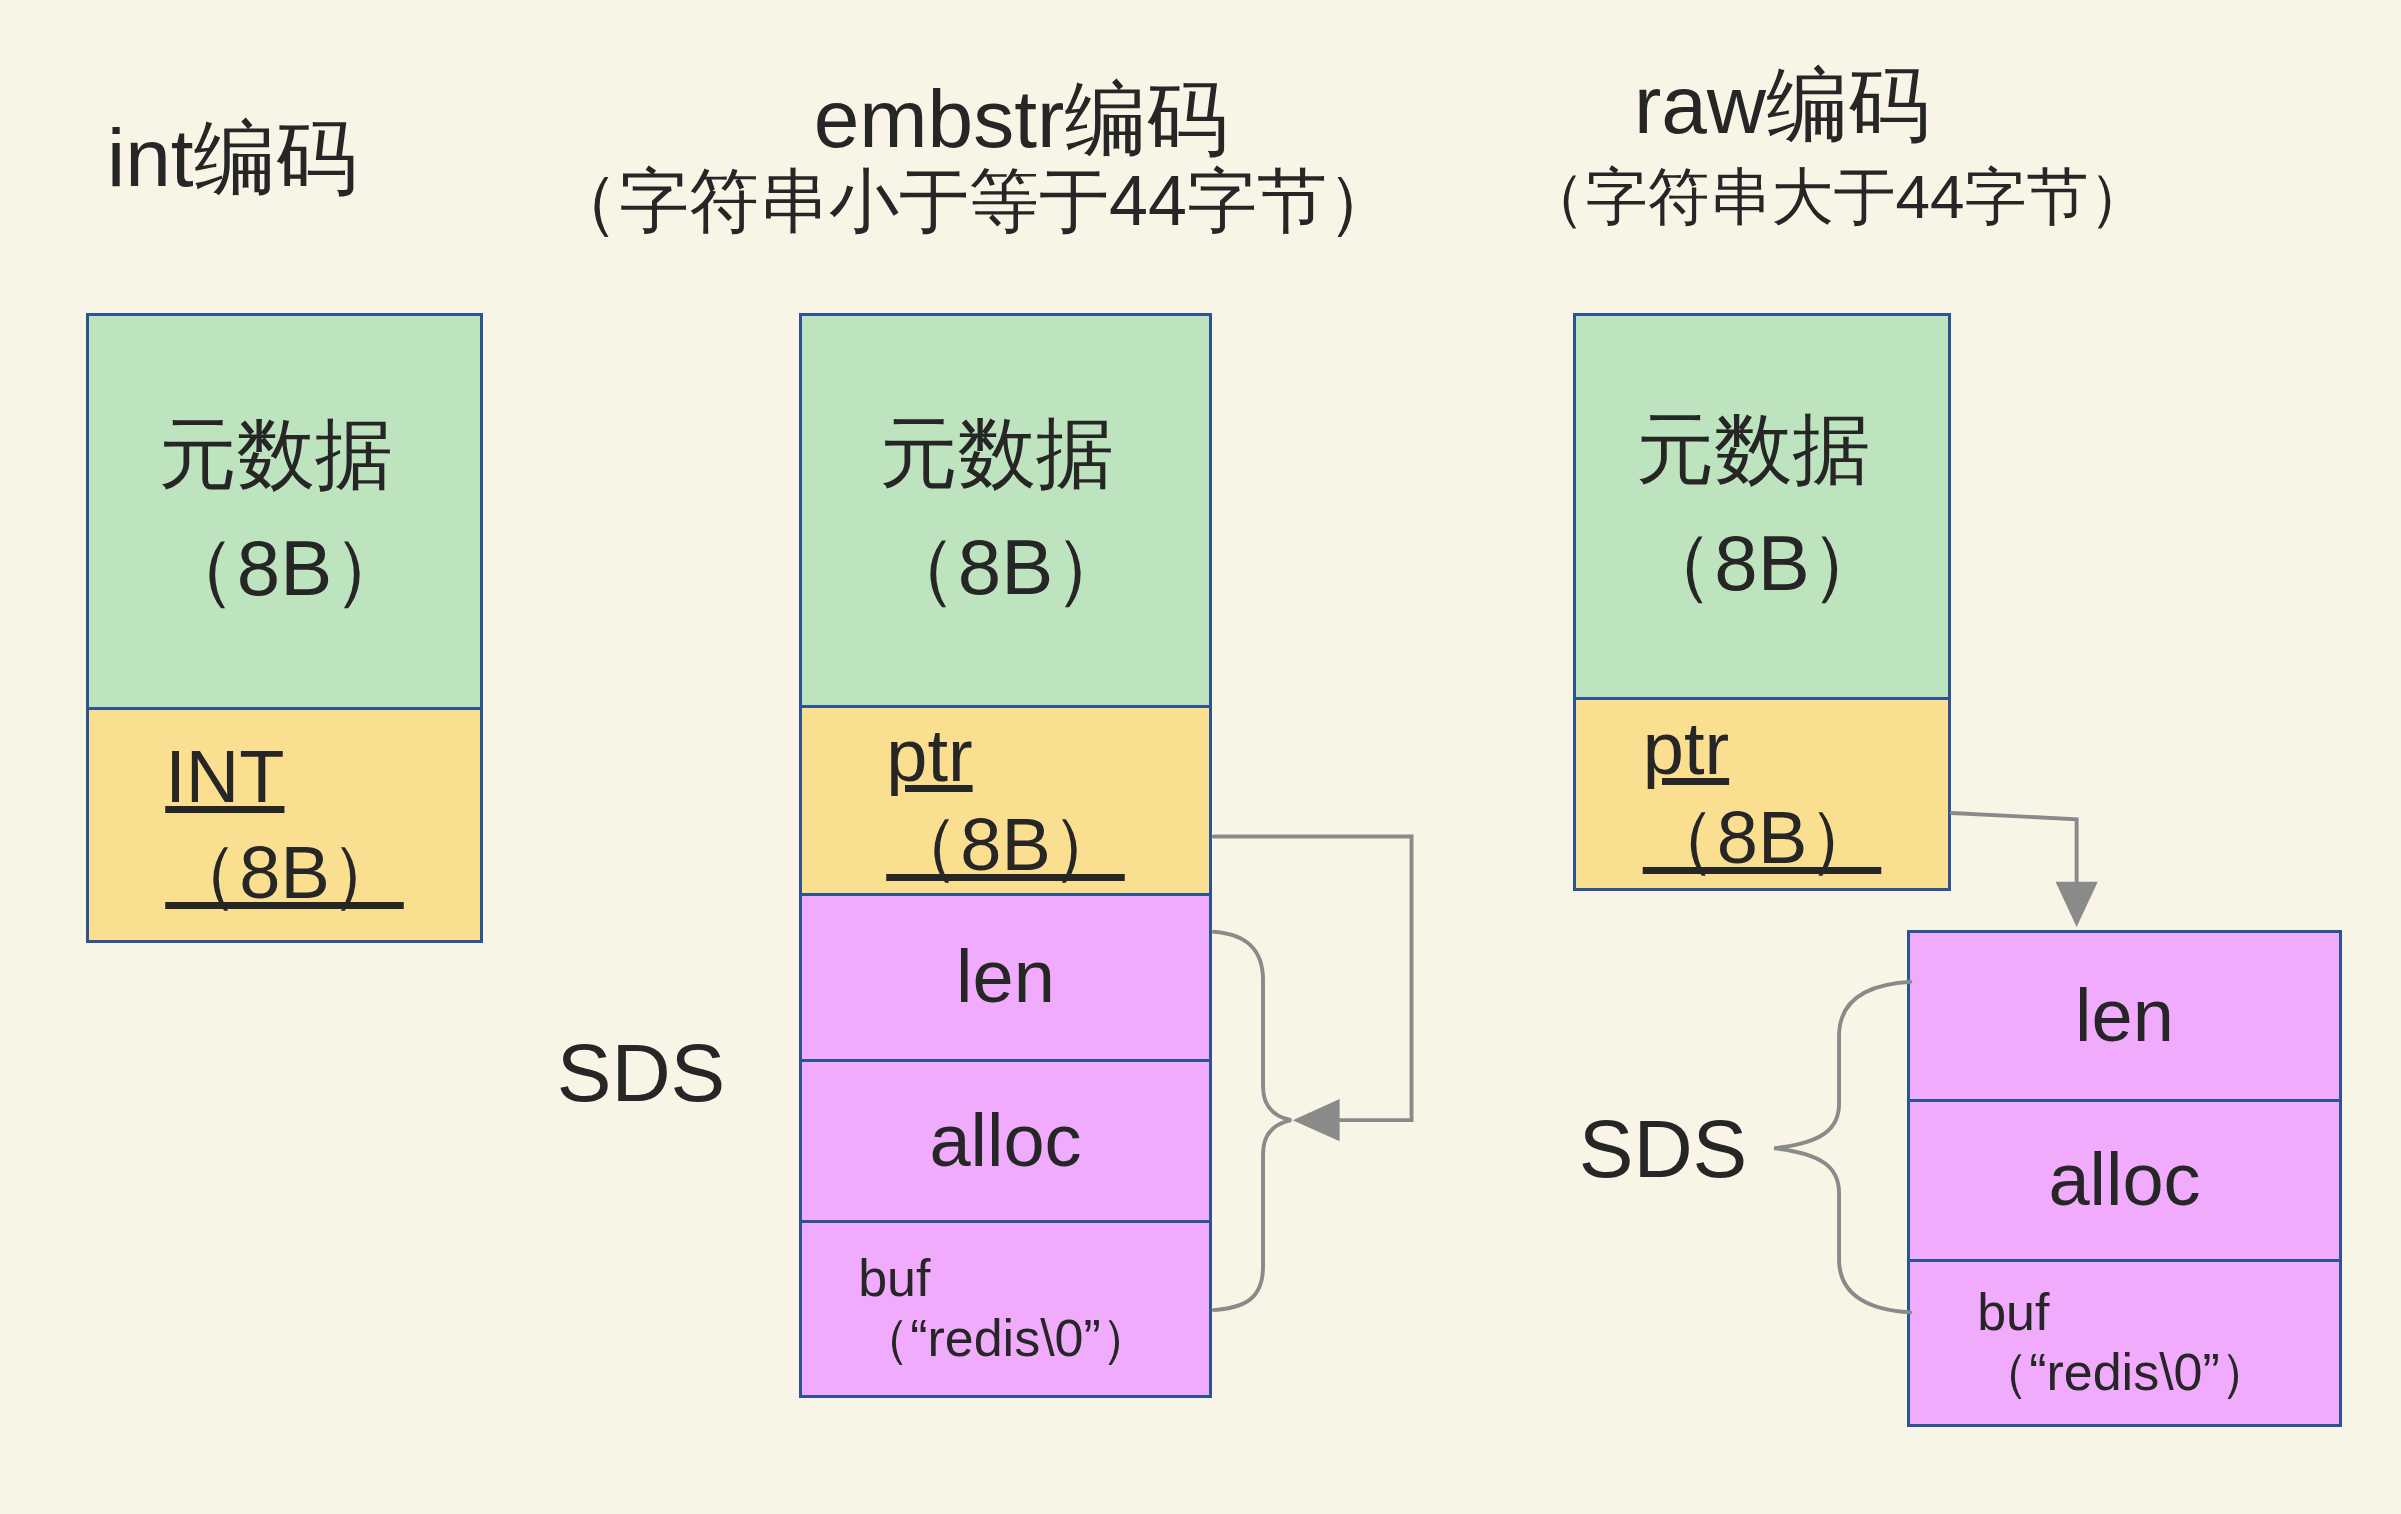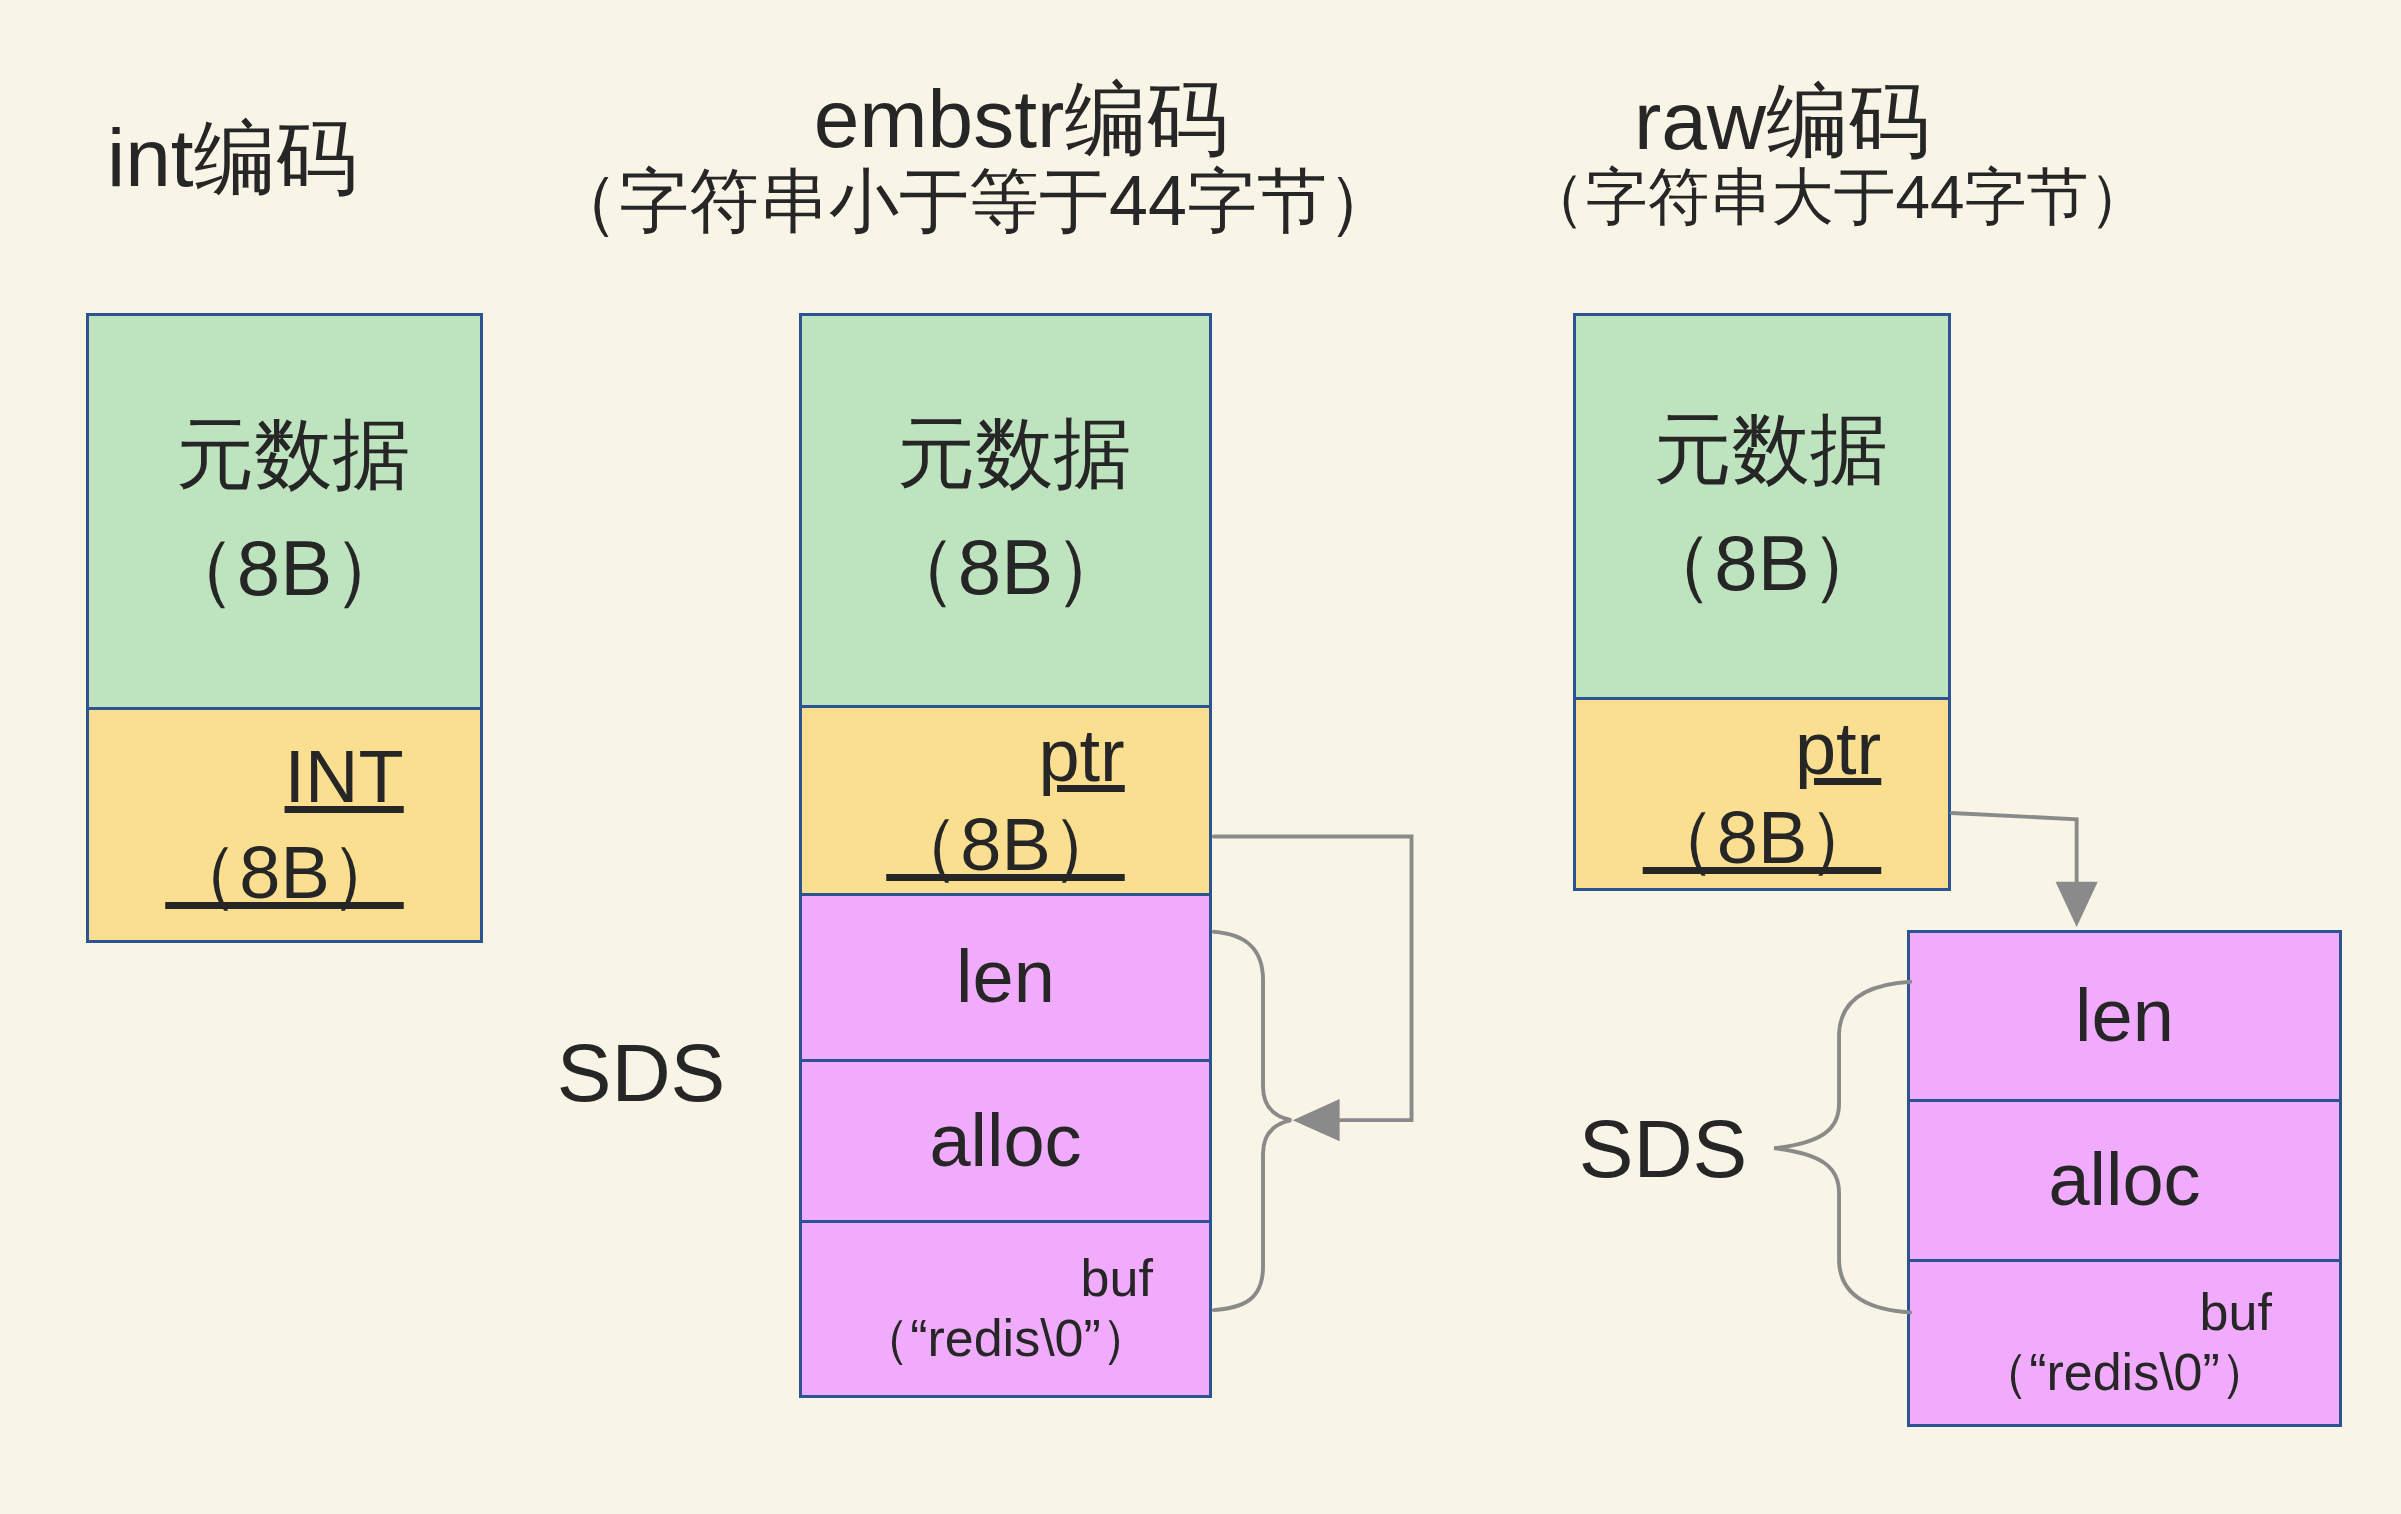--- a/index.html
+++ b/index.html
@@ -13,21 +13,21 @@
     position:absolute;font-size:82px;line-height:1.1;white-space:nowrap;
     color:#262626;
   }
   .centered{transform:translateX(-50%);}
   .box{
     position:absolute;border:3.9px solid #2d5492;box-sizing:border-box;
     background:#fbf8ec;display:flex;flex-direction:column;
   }
   .cell{
     display:flex;align-items:center;justify-content:center;
-    text-align:right;white-space:pre-line;box-sizing:border-box;
+    text-align:left;white-space:pre-line;box-sizing:border-box;
     font-size:74px;line-height:1.3;flex:0 0 auto;
   }
   .cell + .cell{border-top:3.1px solid #2d5492;}
   .cell.green{background:#bee3bf;font-size:78px;line-height:1.45;}
   .cell.yellow{background:#fbdf90;font-size:74px;line-height:1.2;text-decoration:underline;}
   .cell.plain{background:#f0abfc;}
   .cell.buf{font-size:52px;line-height:1.15;}
   .sds-label{
     position:absolute;font-size:82px;transform:translate(-50%,-50%);
     white-space:nowrap;color:#262626;
@@ -39,21 +39,21 @@
   svg.overlay polygon{fill:#8a8a8a;stroke:none;}
 </style>
 </head>
 <body>
 
 <div class="col-title" style="left:107px;top:113px;">int编码</div>
 
 <div class="col-title centered" style="left:1021px;top:74px;">embstr编码</div>
 <div class="col-title centered" style="left:973px;top:163px;font-size:70px;">（字符串小于等于44字节）</div>
 
-<div class="col-title centered" style="left:1782px;top:76px;">raw编码</div>
+<div class="col-title centered" style="left:1782px;top:60px;">raw编码</div>
 <div class="col-title centered" style="left:1837px;top:163px;font-size:62px;">（字符串大于44字节）</div>
 
 <div class="box" style="left:86px;top:313px;width:397px;height:630px;">
   <div class="cell green" style="height:391px;">元数据
 （8B）</div>
   <div class="cell yellow" style="flex:1 1 auto;line-height:1.3;">INT
 （8B）</div>
 </div>
 
 <div class="box" style="left:799px;top:313px;width:413px;height:1085px;">

